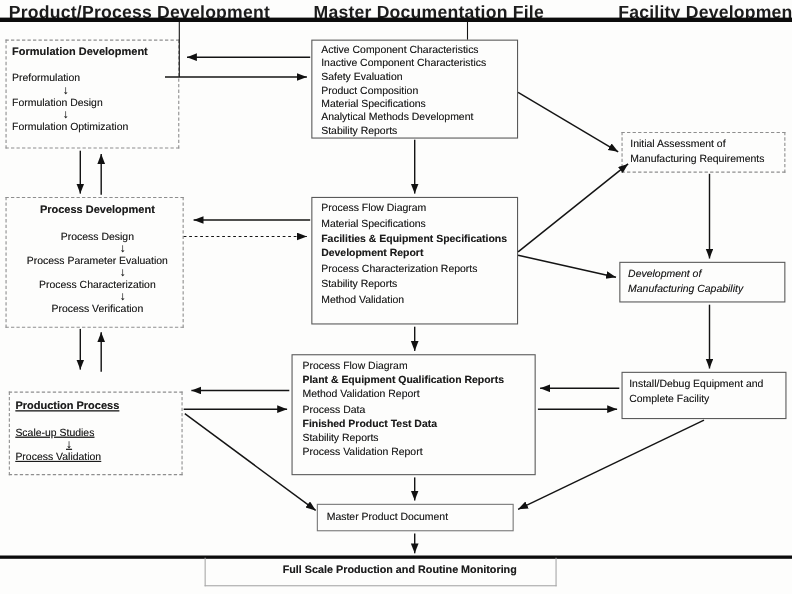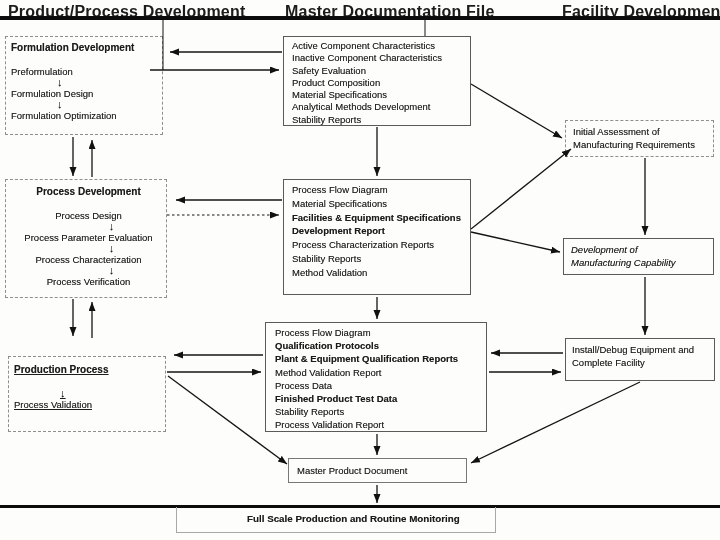--- a/index.html
+++ b/index.html
@@ -27,21 +27,21 @@
   #box-master-top{left:283px;top:36px;width:188px;height:90px;padding:3px 0 0 8px;}
   #box-master-top .ln{line-height:12.3px;}
   #box-master-mid{left:283px;top:179px;width:188px;height:116px;padding:3px 0 0 8px;}
   #box-master-mid .ln{line-height:13.8px;}
   #box-master-bottom{left:265px;top:322px;width:222px;height:110px;padding:3px 0 0 9px;}
   #box-master-bottom .ln{line-height:13.2px;}
   #box-initial-assessment{left:565px;top:120px;width:149px;height:37px;padding:5px 0 0 7px;line-height:12.5px;}
   #box-dev-capability{left:563px;top:238px;width:151px;height:37px;padding:5px 0 0 7px;line-height:12.5px;font-style:italic;}
   #box-install-debug{left:565px;top:338px;width:150px;height:43px;padding:5px 0 0 6px;line-height:12.5px;}
   #box-master-product{left:288px;top:458px;width:179px;height:25px;padding:6px 0 0 8px;border:1px solid #777;}
-  #box-full-scale{left:176px;top:507px;width:320px;height:26px;border:1px solid #a8a8a8;border-top:none;
+  #box-full-scale{left:186px;top:507px;width:320px;height:26px;border:1px solid #a8a8a8;border-top:none;
                   padding:6px 0 0 70px;font-weight:bold;font-size:9.8px;}
   #arrows{position:absolute;left:0;top:0;z-index:5;pointer-events:none;}
 </style>
 </head>
 <body>
 
 <div class="hdr" style="left:8px">Product/Process Development</div>
 <div class="hdr" style="left:285px">Master Documentation File</div>
 <div class="hdr" style="left:562px">Facility Development</div>
 <div class="rule" id="rule-top"></div>
@@ -62,20 +62,21 @@
   <div class="sarrow">↓</div>
   <div class="step">Process Parameter Evaluation</div>
   <div class="sarrow">↓</div>
   <div class="step">Process Characterization</div>
   <div class="sarrow">↓</div>
   <div class="step">Process Verification</div>
 </div>
 
 <div class="box dashedbox" id="box-production">
   <div class="btitle">Production Process</div>
+  <div class="step">Scale-up Studies</div>
   <div class="sarrow">↓</div>
   <div class="step">Process Validation</div>
 </div>
 
 <div class="box solidbox" id="box-master-top">
   <div class="ln">Active Component Characteristics</div>
   <div class="ln">Inactive Component Characteristics</div>
   <div class="ln">Safety Evaluation</div>
   <div class="ln">Product Composition</div>
   <div class="ln">Material Specifications</div>
@@ -88,21 +89,20 @@
   <div class="ln">Material Specifications</div>
   <div class="ln bold">Facilities &amp; Equipment Specifications</div>
   <div class="ln bold">Development Report</div>
   <div class="ln">Process Characterization Reports</div>
   <div class="ln">Stability Reports</div>
   <div class="ln">Method Validation</div>
 </div>
 
 <div class="box solidbox" id="box-master-bottom">
   <div class="ln">Process Flow Diagram</div>
-  <div class="ln bold">Qualification Protocols</div>
   <div class="ln bold">Plant &amp; Equipment Qualification Reports</div>
   <div class="ln">Method Validation Report</div>
   <div class="ln">Process Data</div>
   <div class="ln bold">Finished Product Test Data</div>
   <div class="ln">Stability Reports</div>
   <div class="ln">Process Validation Report</div>
 </div>
 
 <div class="box solidbox" id="box-master-product">
   <div class="ln">Master Product Document</div>

